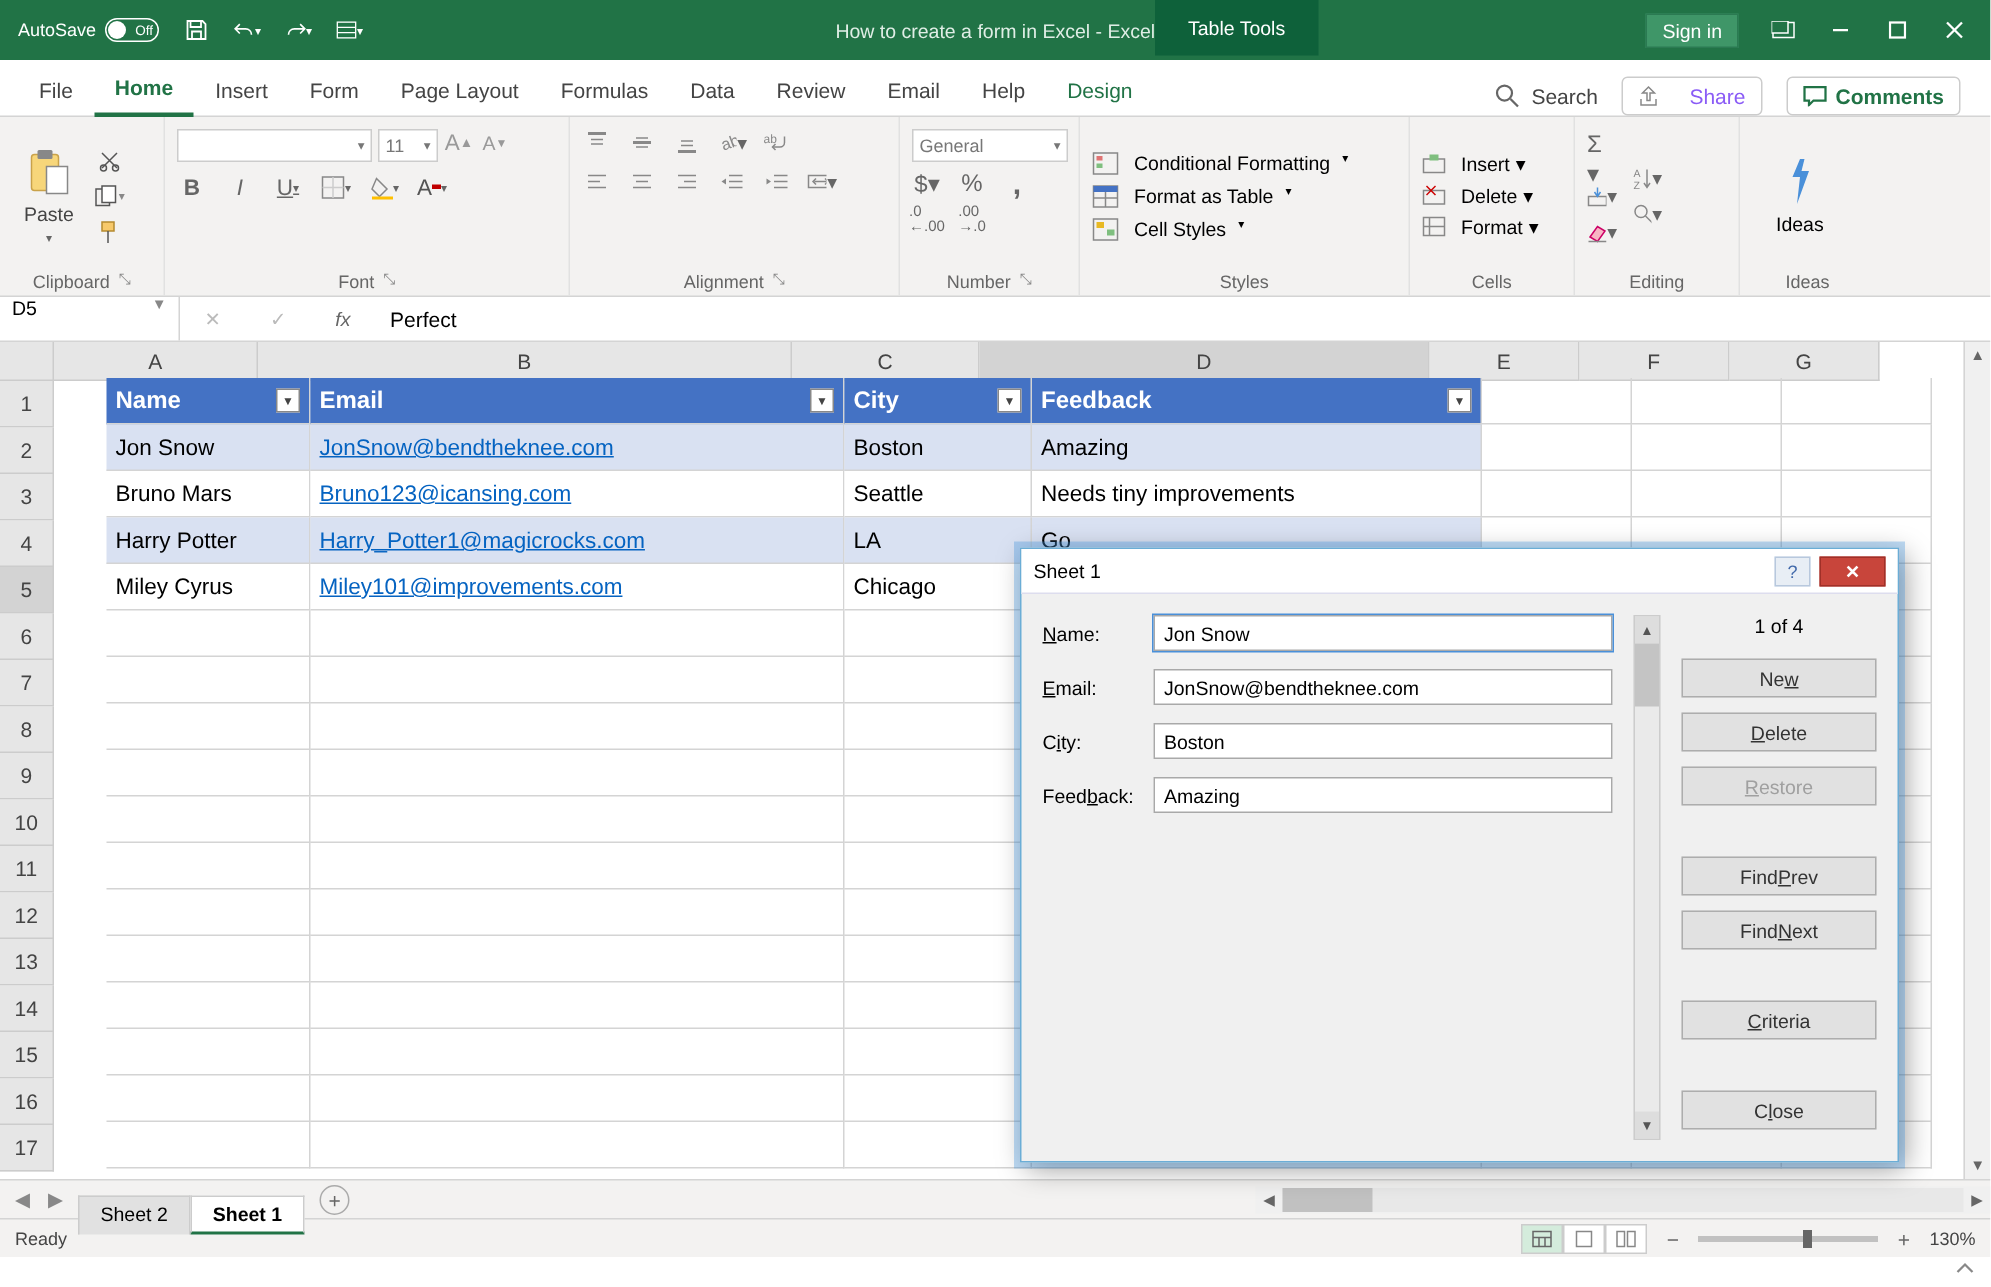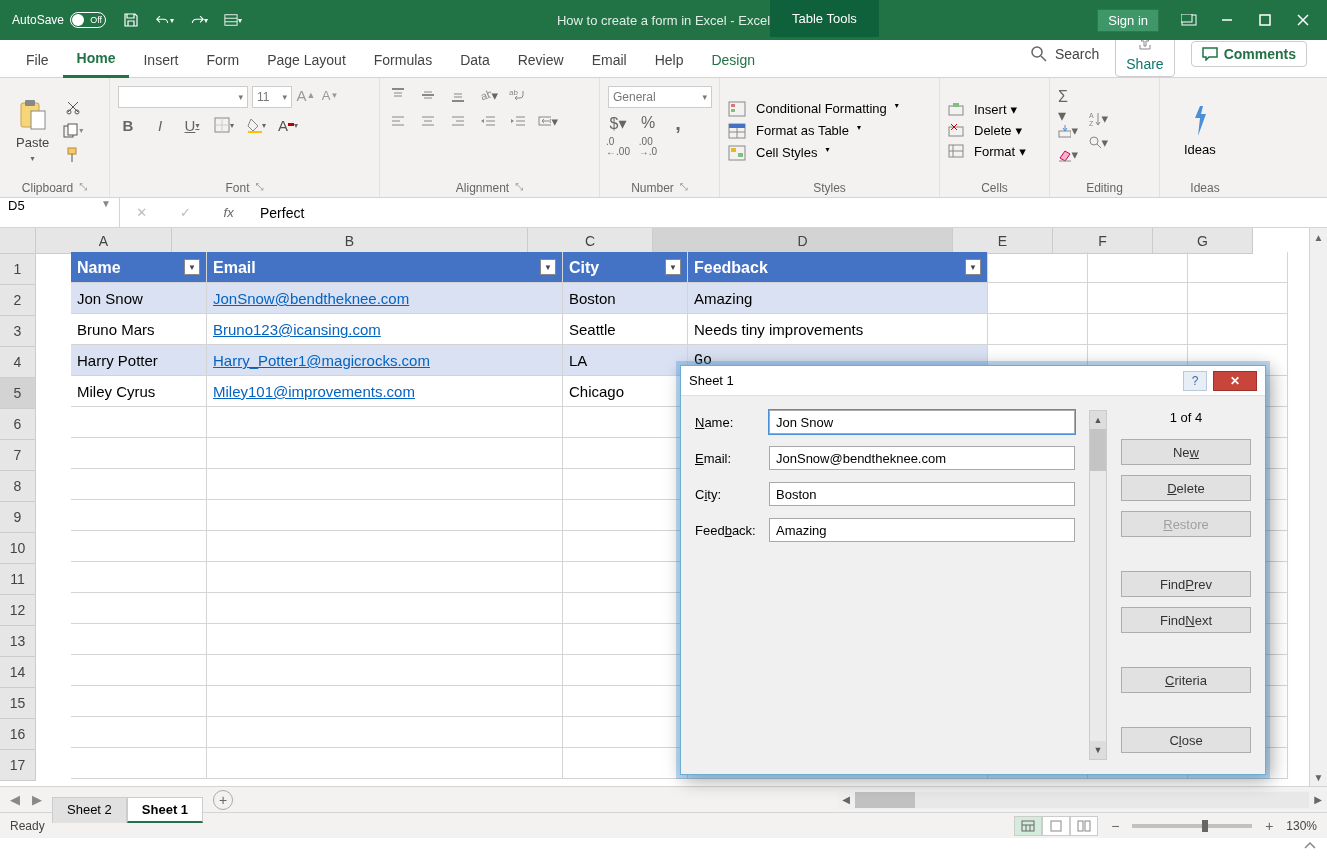--- a/index.html
+++ b/index.html
@@ -19,21 +19,21 @@
 .signin { background:#3f9668; padding:3px 10px; font-size:13px; border:1px solid #2b7a52;}
 .win-icon { width:16px; height:14px; display:flex; align-items:center; justify-content:center; color:#fff; font-size:12px;}
 
 
 .ribbon-tabs { height: 38px; background: #fff; display: flex; align-items: flex-end; padding: 0 12px; border-bottom:1px solid #d4d4d4;}
 .ribbon-tab { padding: 8px 14px 9px; font-size: 14px; color: #444; cursor: pointer; }
 .ribbon-tab.active { color: #217346; border-bottom: 3px solid #217346; margin-bottom:-1px; font-weight:600;}
 .ribbon-tab.design { color: #217346; }
 .ribbon-right { margin-left: auto; display: flex; align-items: center; gap: 16px; padding-right:8px;}
 .search-box { display:flex; align-items:center; gap:8px; color:#444; font-size:14px;}
-.share-btn { display:flex; align-items:center; gap:6px; padding: 4px 10px; border:1px solid #ccc; border-radius:4px; color:#0f766e; font-size:14px;flex-direction:column;}
+.share-btn { display:flex; align-items:center; gap:20px; padding: 4px 10px; border:1px solid #ccc; border-radius:4px; color:#8b5cf6; font-size:14px;}
 .comments-btn { display:flex; align-items:center; gap:6px; padding: 4px 10px; border:1px solid #ccc; border-radius:4px; color:#217346; font-size:14px; font-weight:600;}
 
 
 .ribbon { height: 120px; background: #f3f2f1; display: flex; border-bottom:1px solid #d4d4d4;}
 .ribbon-group { border-right:1px solid #e1e1e1; display:flex; flex-direction:column; padding:4px 8px 2px; justify-content:space-between;}
 .ribbon-group .group-content{ flex:1; display:flex; align-items:center; gap:6px;}
 .ribbon-group-label { text-align:center; font-size:12px; color:#666; padding-top:2px; display:flex; justify-content:center; gap:6px;}
 .rg-dialog{ font-size:10px; color:#888;}
 .big-btn{ display:flex; flex-direction:column; align-items:center; justify-content:center; gap:4px; padding:4px 8px; color:#444;}
 .big-btn svg, .ic svg {display:block;}
@@ -602,21 +602,21 @@
         <div class="cell stripe-b" style="width: 125px;">Seattle</div>
         <div class="cell stripe-b" style="width: 300px;">Needs tiny improvements</div>
         <div class="cell " style="width: 100px;"></div>
         <div class="cell " style="width: 100px;"></div>
         <div class="cell " style="width: 100px;"></div>
       </div>
       <div class="row">
         <div class="cell stripe-a" style="width: 136px;">Harry Potter</div>
         <div class="cell stripe-a" style="width: 356px;"><span class="link">Harry_Potter1@magicrocks.com</span></div>
         <div class="cell stripe-a" style="width: 125px;">LA</div>
-        <div class="cell stripe-a" style="width: 300px; font-family: Liberation Mono, monospace;">Go</div>
+        <div class="cell stripe-a" style="width: 300px;">Go</div>
         <div class="cell " style="width: 100px;"></div>
         <div class="cell " style="width: 100px;"></div>
         <div class="cell " style="width: 100px;"></div>
       </div>
       <div class="row">
         <div class="cell stripe-b" style="width: 136px;">Miley Cyrus</div>
         <div class="cell stripe-b" style="width: 356px;"><span class="link">Miley101@improvements.com</span></div>
         <div class="cell stripe-b" style="width: 125px;">Chicago</div>
         <div class="cell stripe-b sel-cell" style="width: 300px;">Pe</div>
         <div class="cell " style="width: 100px;"></div>

